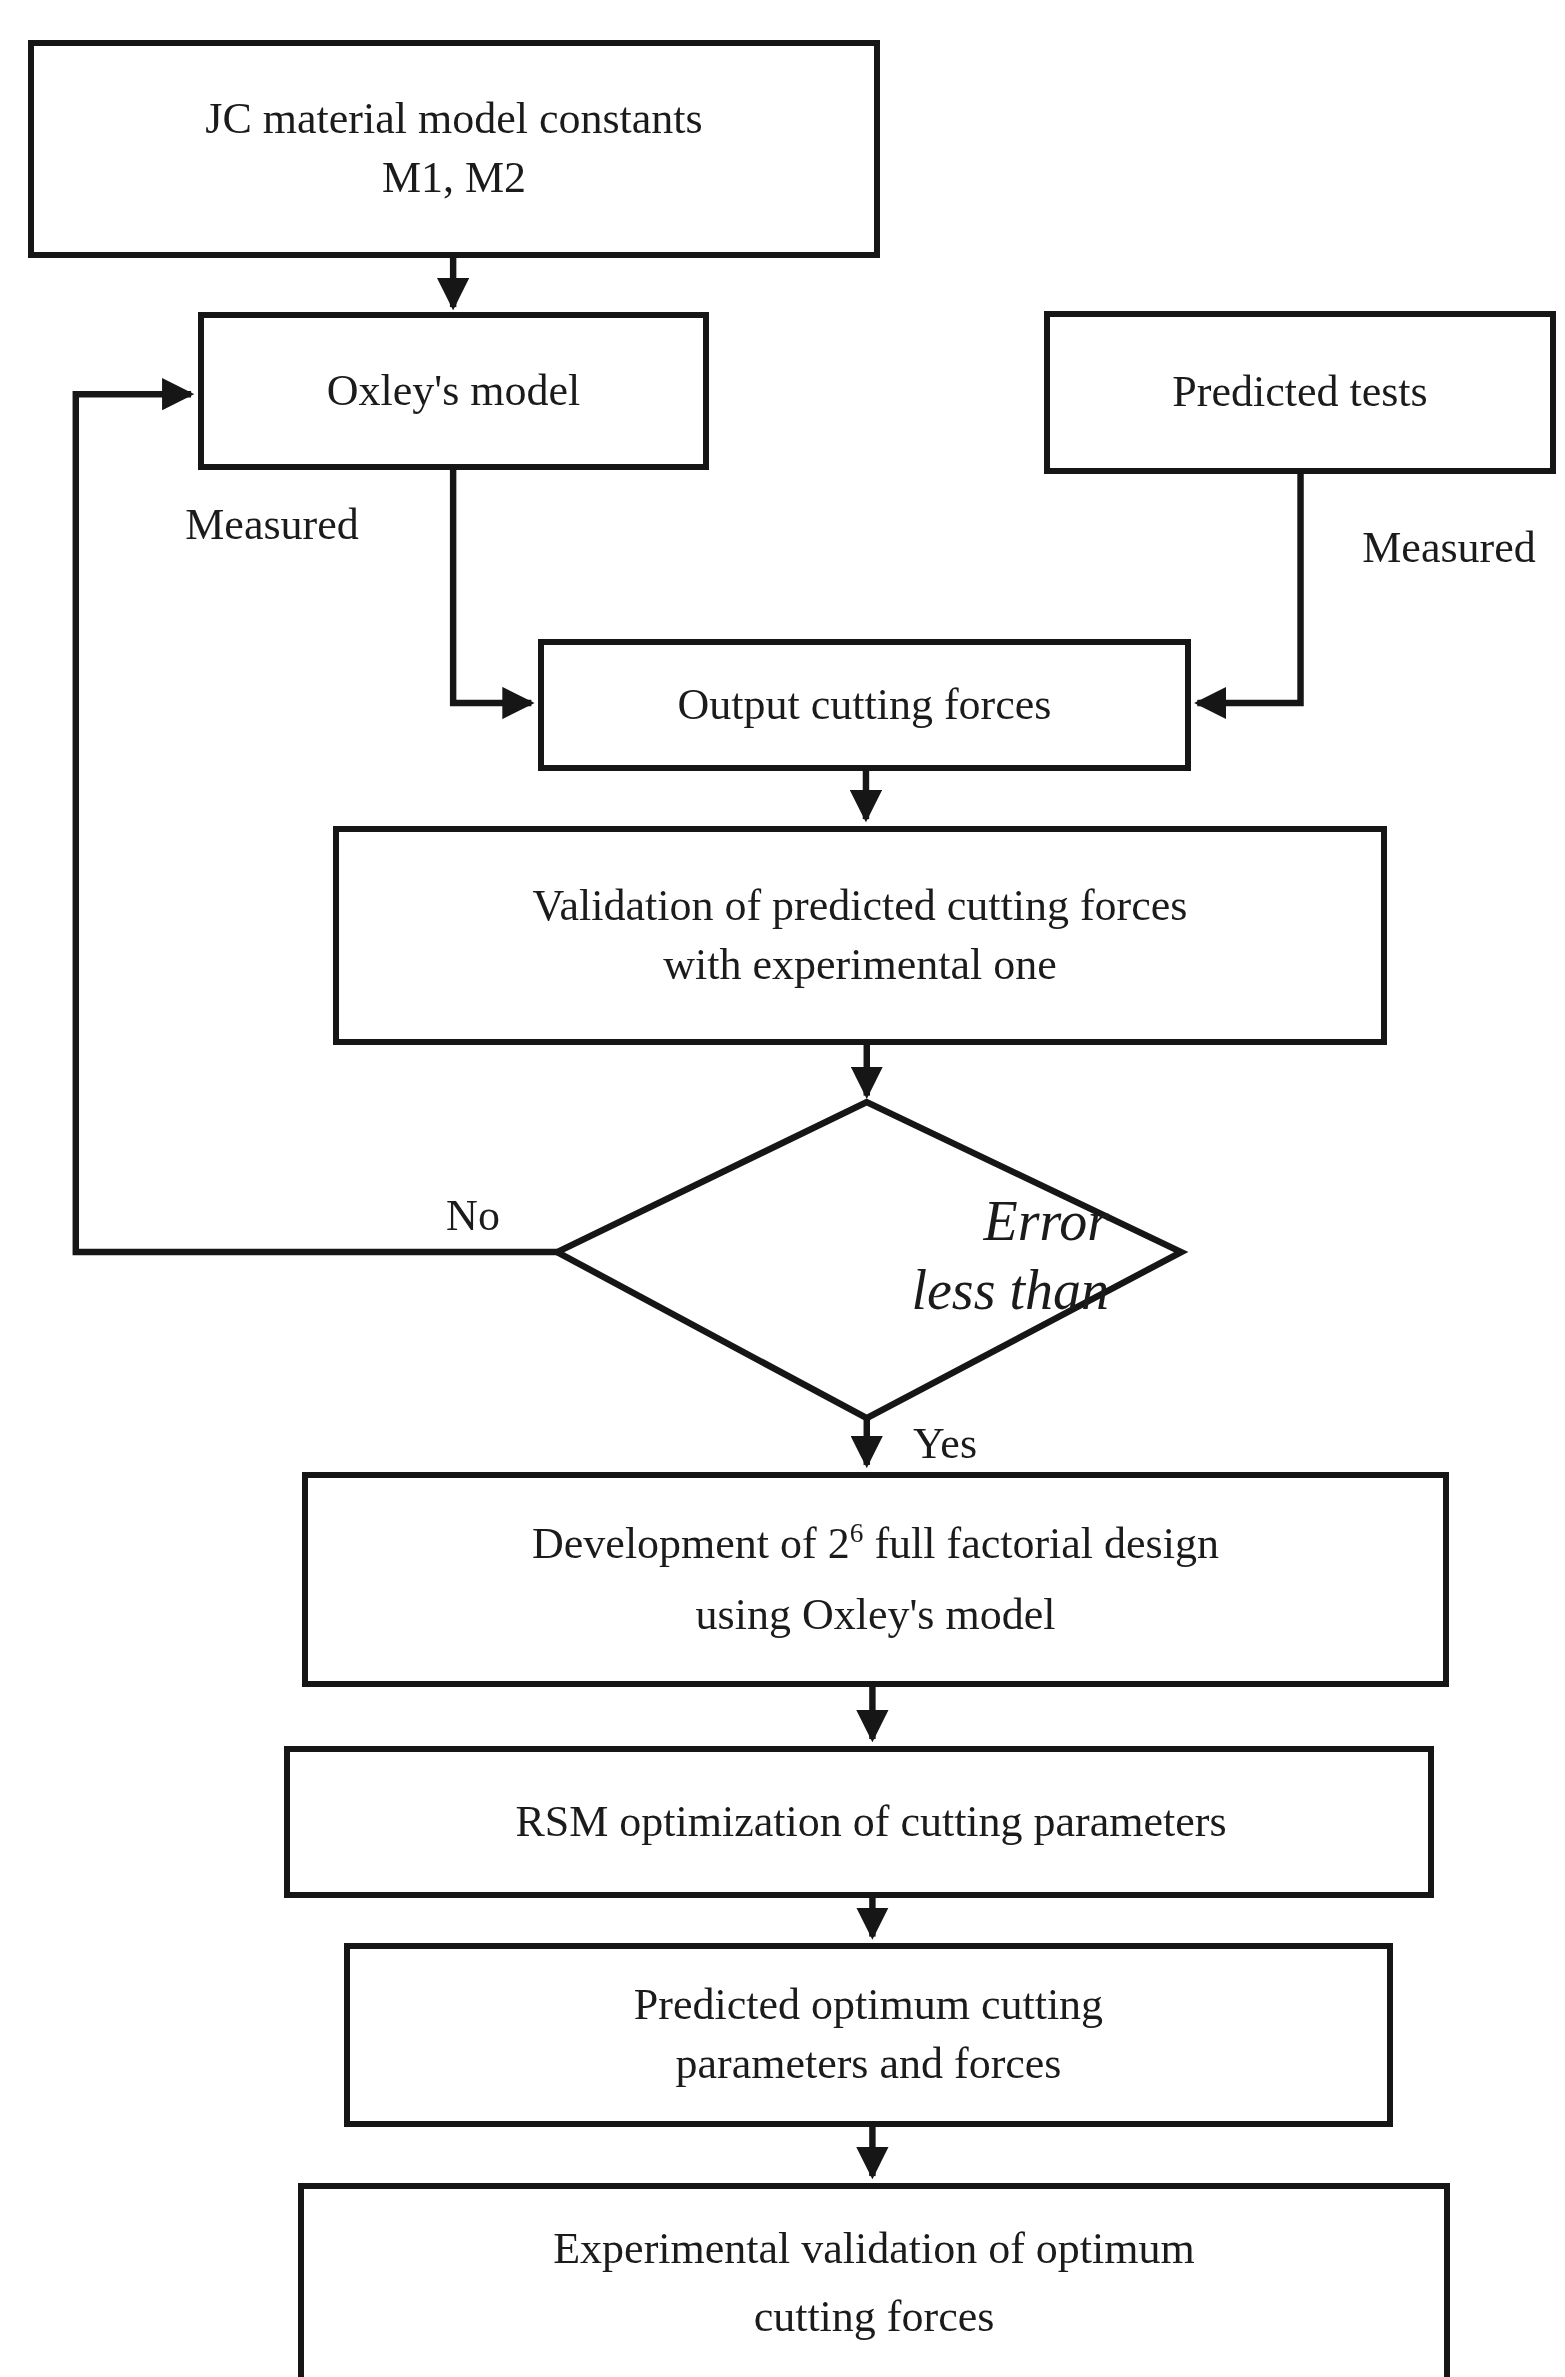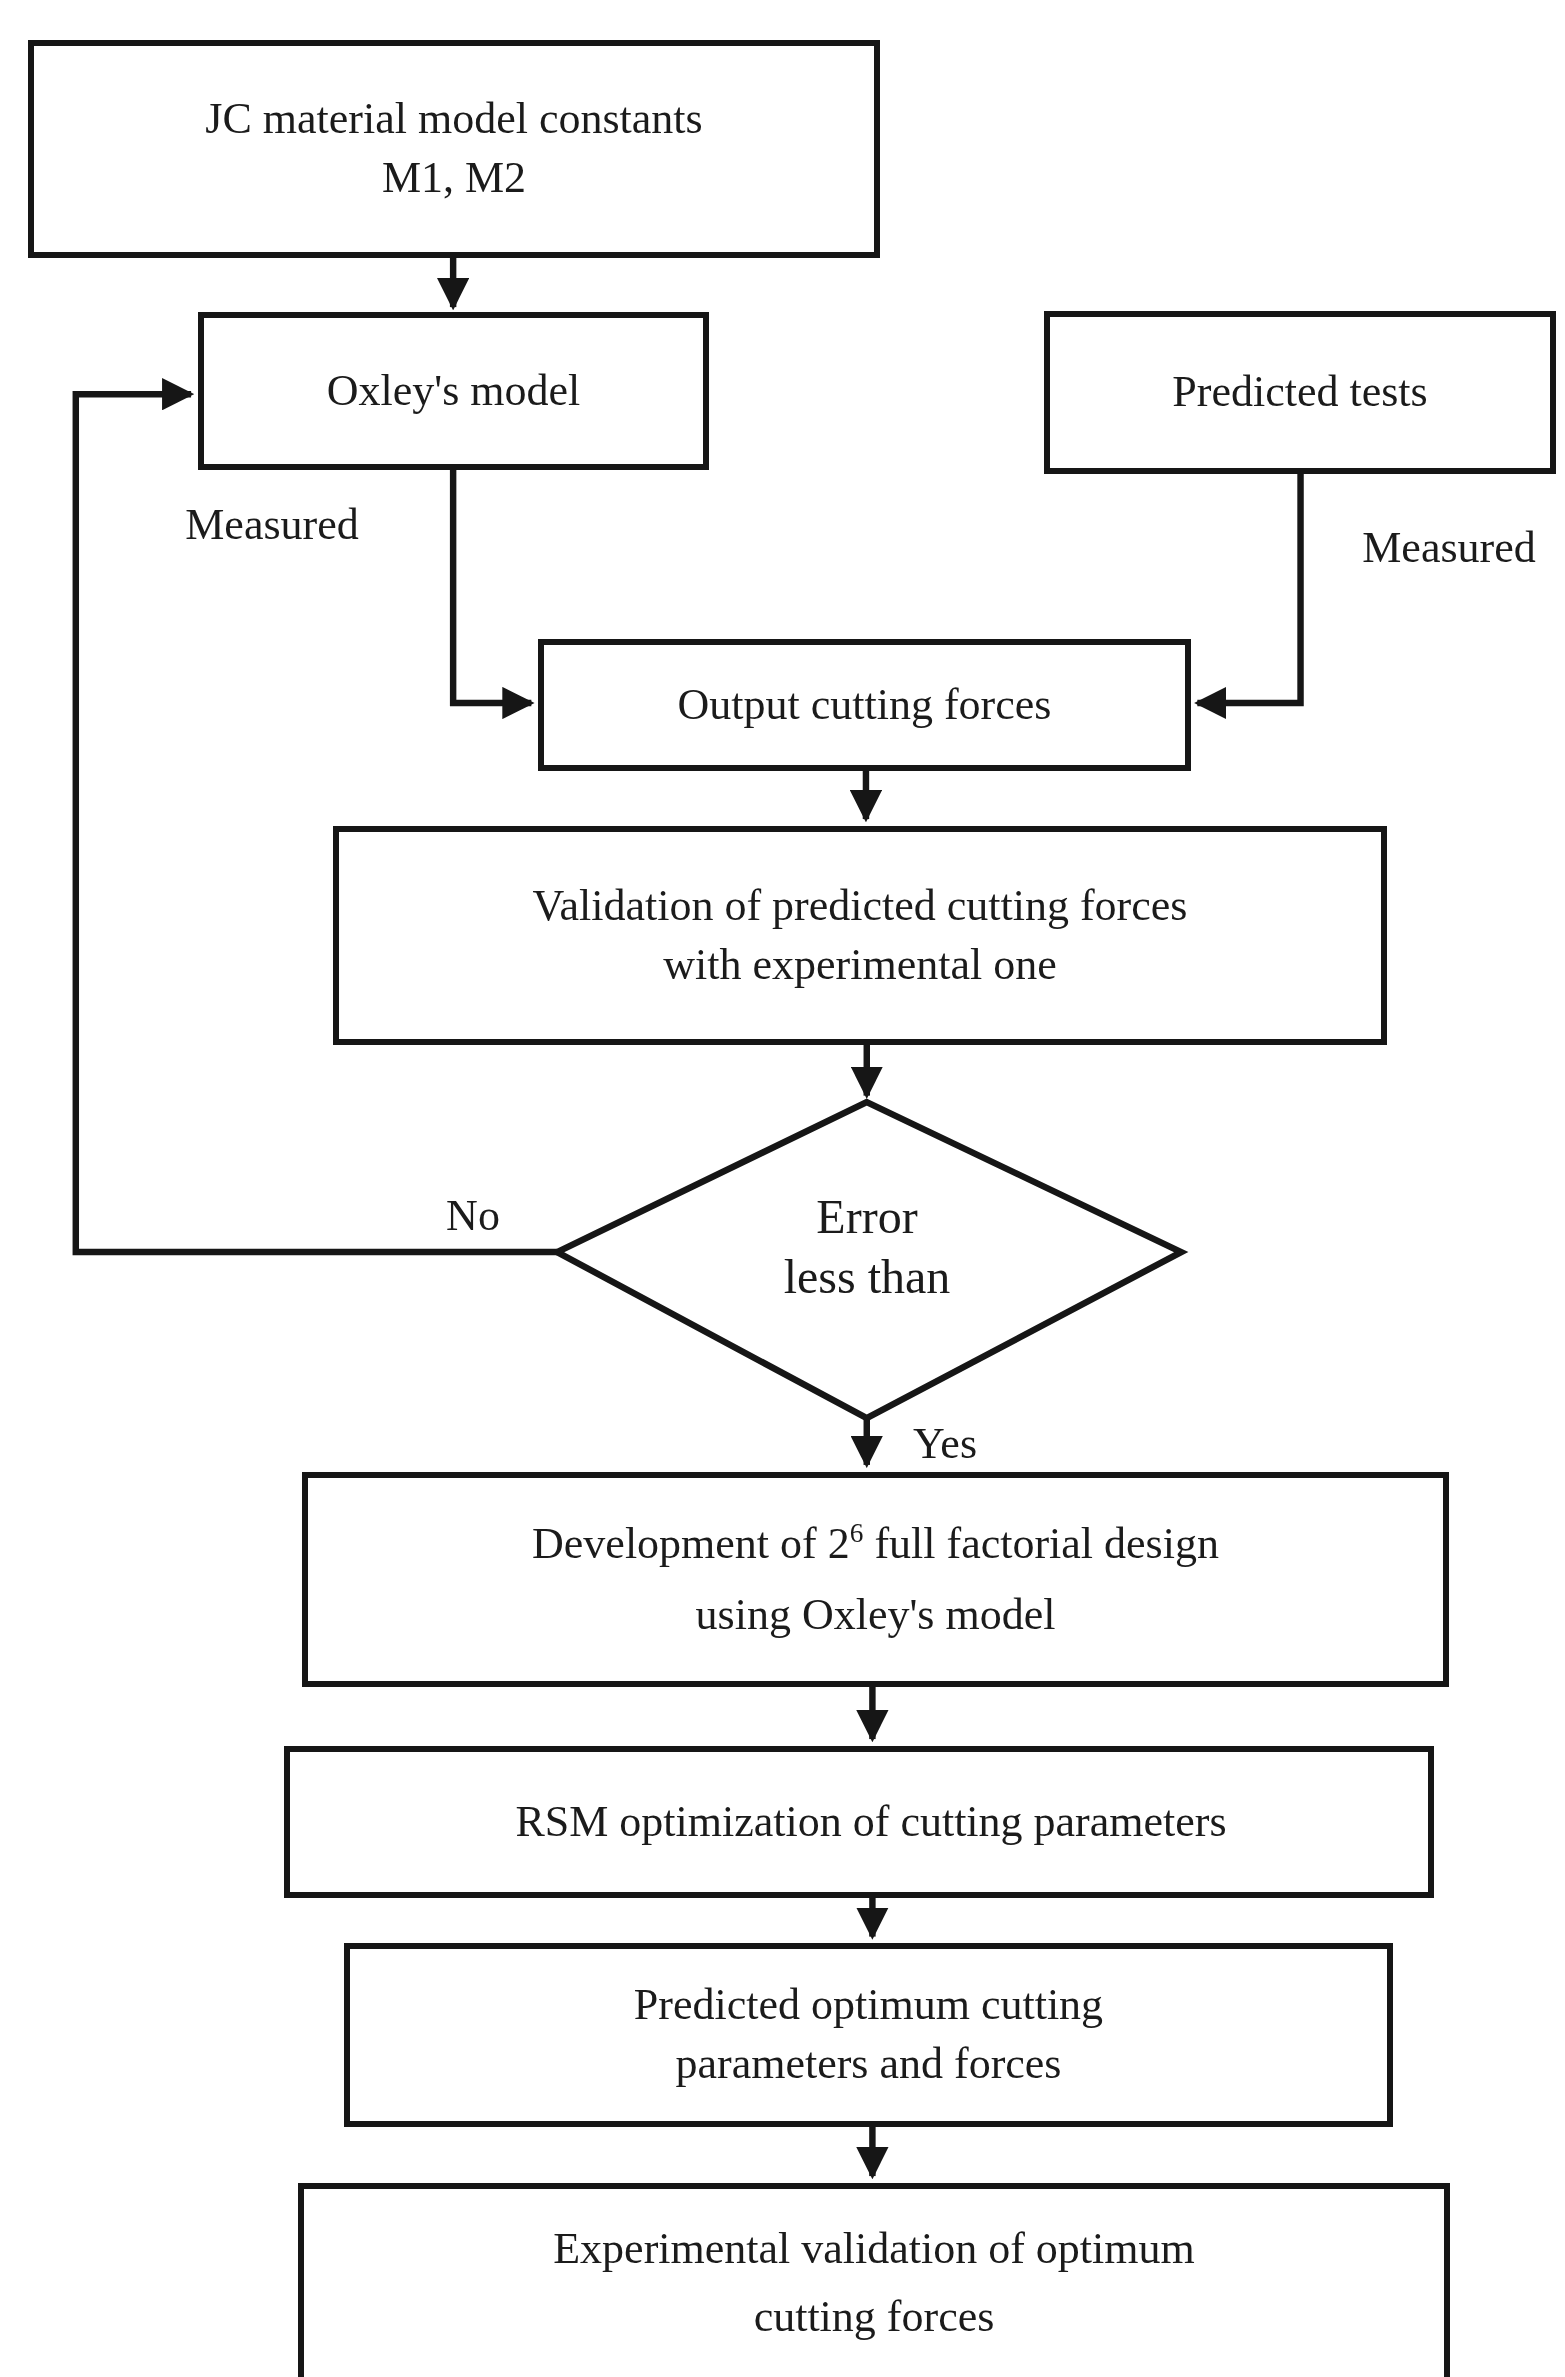--- a/index.html
+++ b/index.html
@@ -61,24 +61,25 @@
   .node.output        { left: 538px;  top: 623px;  width: 653px;  height: 132px; }
   .node.validation    { left: 333px;  top: 810px; width: 1054px; height: 219px; }
   .node.development   { left: 302px;  top: 1456px; width: 1147px; height: 215px; line-height: 1.6; }
   .node.rsm           { left: 284px;  top: 1730px; width: 1150px; height: 152px; padding-left: 24px; }
   .node.predicted-opt { left: 344px;  top: 1927px; width: 1049px; height: 184px; }
   .node.experimental  { left: 298px;  top: 2167px; width: 1152px; height: 200px; gap: 9px; }
   .decision-label {
     position: absolute;
     left: 625px; top: 1171px;
     width: 484px;
-    text-align: center;
-    font-size: 48px;
+    text-align: right;
+    font-size: 56px;
     line-height: 1.24;
     z-index: 2;
+    font-style: italic;
   }
   .edge-label {
     position: absolute;
     transform: translate(-50%, -50%);
     font-size: 44px;
     white-space: nowrap;
     z-index: 2;
   }
   .edge-label.predicted { left: 272px;  top: 508px; }
   .edge-label.measured  { left: 1449px; top: 531px; }

